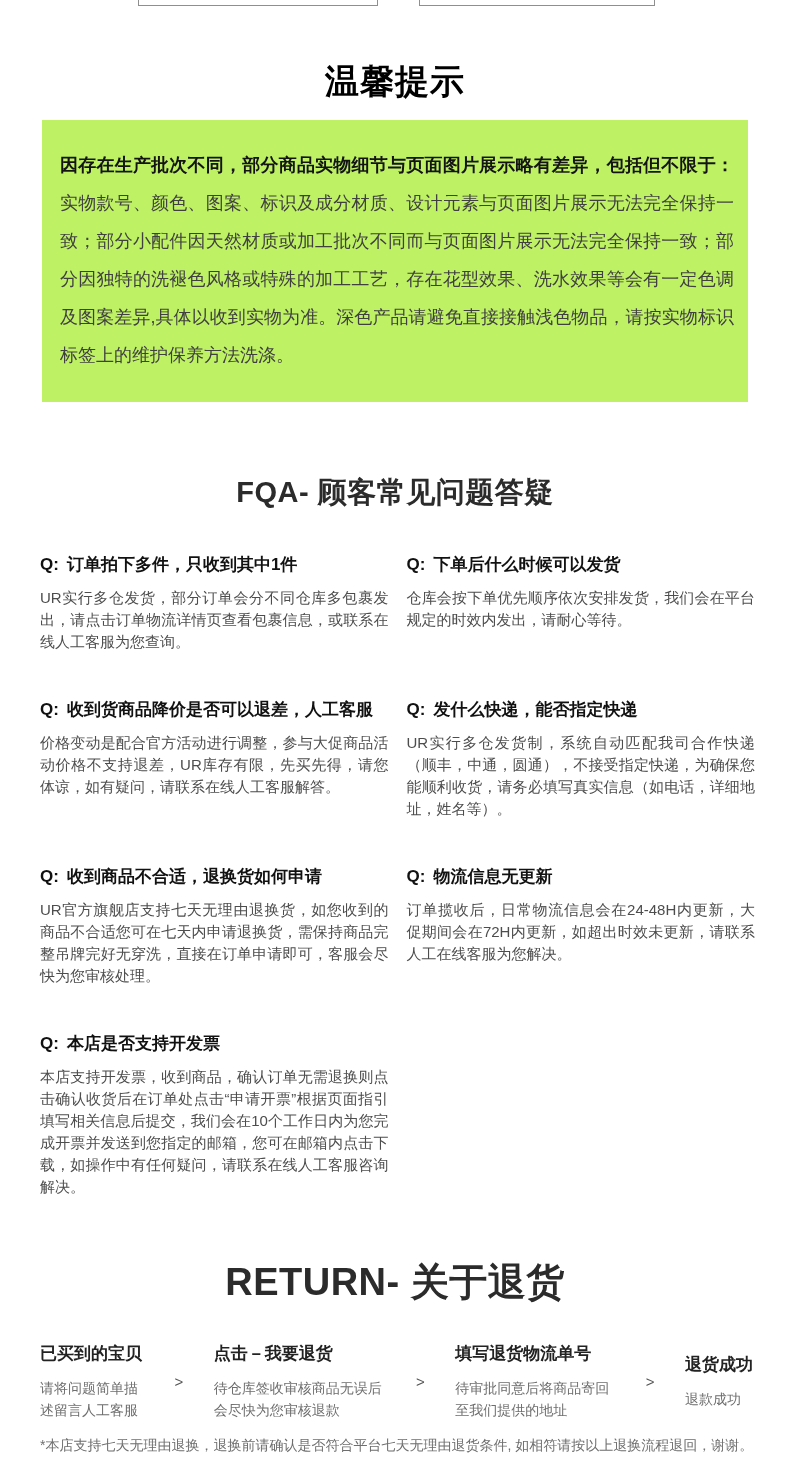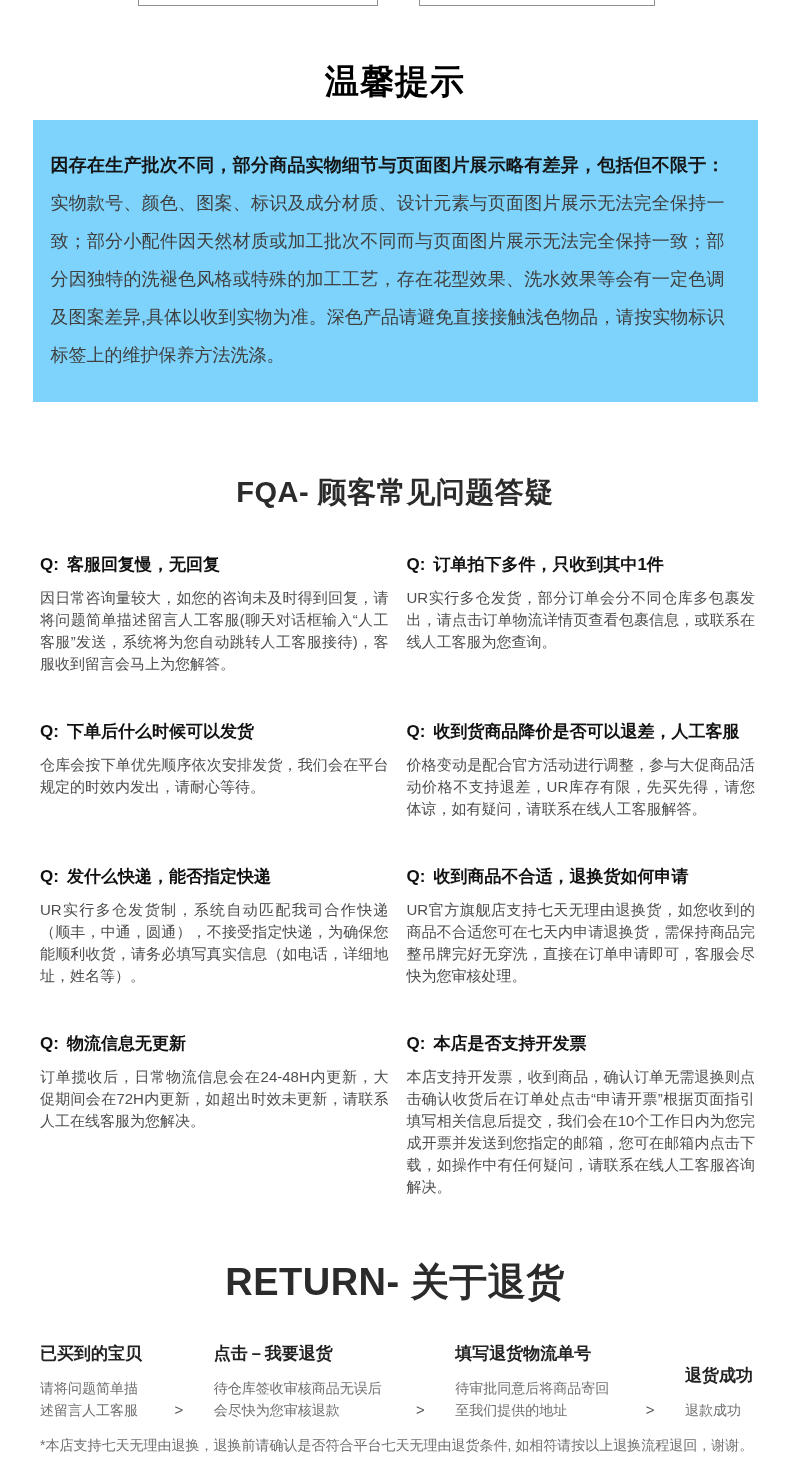--- a/index.html
+++ b/index.html
@@ -11,22 +11,22 @@
   
   .frame{position:absolute;top:-40px;height:44px;background:#fff;border:1px solid #8f8f8f;}
   .frame1{left:138px;width:238px;}
   .frame2{left:419px;width:234px;}
 
   .notice-title{
     margin:60px 0 0 0;text-align:center;font-size:34px;font-weight:700;
     color:#000000;letter-spacing:1px;line-height:1.25;
   }
   .notice-box{
-    margin:17px auto 0 auto;width:674px;background:#7dd3fc;
-    padding:26px 33px 28px 18px;font-size:18px;line-height:38px;color:#404040;
+    margin:17px auto 0 auto;width:674px;background:#bef264;
+    padding:26px 14px 28px 18px;font-size:18px;line-height:38px;color:#404040;
     text-align:justify;
   }
   .notice-intro{font-weight:700;color:#141414;}
   .notice-body{font-weight:400;}
 
   .faq-title{
     margin:73px 0 0 0;text-align:center;font-size:29px;font-weight:700;
     color:#2b2b2b;letter-spacing:0.5px;line-height:1.2;
   }
   .faq-grid{
@@ -35,21 +35,21 @@
   }
   .faq-q{font-size:17px;font-weight:700;color:#111;line-height:22px;}
   .q-prefix{margin-right:8px;}
   .faq-a{margin-top:11px;font-size:15px;color:#4d4d4d;line-height:22px;text-align:justify;}
 
   .return-title{
     margin:62px 0 0 0;text-align:center;font-size:38px;font-weight:700;
     color:#2b2b2b;letter-spacing:0.5px;line-height:1.2;
   }
   .flow{
-    margin:37px 35px 0 40px;display:flex;justify-content:space-between;align-items:flex-end;
+    margin:37px 35px 0 40px;display:flex;justify-content:space-between;align-items:center;
   }
   .flow-step{flex:0 0 auto;}
   .step1{width:104px;}
   .step2{width:172px;}
   .step3{width:160px;}
   .step4{width:70px;}
   .step-title{font-size:17px;font-weight:700;color:#222;line-height:22px;white-space:nowrap;}
   .step-desc{margin-top:12px;font-size:14px;color:#6e6e6e;line-height:22px;}
   .flow-arrow{flex:0 0 auto;font-size:15px;color:#555;line-height:22px;padding-top:1px;}
 
@@ -67,24 +67,20 @@
     <div class="frame frame2"></div>
   </div>
 
   <h1 class="notice-title">温馨提示</h1>
 
   <div class="notice-box"><span class="notice-intro">因存在生产批次不同，部分商品实物细节与页面图片展示略有差异，包括但不限于：</span><span class="notice-body">实物款号、颜色、图案、标识及成分材质、设计元素与页面图片展示无法完全保持一致；部分小配件因天然材质或加工批次不同而与页面图片展示无法完全保持一致；部分因独特的洗褪色风格或特殊的加工工艺，存在花型效果、洗水效果等会有一定色调及图案差异,具体以收到实物为准。深色产品请避免直接接触浅色物品，请按实物标识标签上的维护保养方法洗涤。</span></div>
 
   <h2 class="faq-title">FQA- 顾客常见问题答疑</h2>
 
   <div class="faq-grid" id="faq-grid">
-      <div class="faq-item">
-        <div class="faq-q"><span class="q-prefix">Q:</span><span>客服回复慢，无回复</span></div>
-        <div class="faq-a">因日常咨询量较大，如您的咨询未及时得到回复，请将问题简单描述留言人工客服(聊天对话框输入“人工客服”发送，系统将为您自动跳转人工客服接待)，客服收到留言会马上为您解答。</div>
-      </div>
       <div class="faq-item">
         <div class="faq-q"><span class="q-prefix">Q:</span><span>订单拍下多件，只收到其中1件</span></div>
         <div class="faq-a">UR实行多仓发货，部分订单会分不同仓库多包裹发出，请点击订单物流详情页查看包裹信息，或联系在线人工客服为您查询。</div>
       </div>
       <div class="faq-item">
         <div class="faq-q"><span class="q-prefix">Q:</span><span>下单后什么时候可以发货</span></div>
         <div class="faq-a">仓库会按下单优先顺序依次安排发货，我们会在平台规定的时效内发出，请耐心等待。</div>
       </div>
       <div class="faq-item">
         <div class="faq-q"><span class="q-prefix">Q:</span><span>收到货商品降价是否可以退差，人工客服</span></div>

